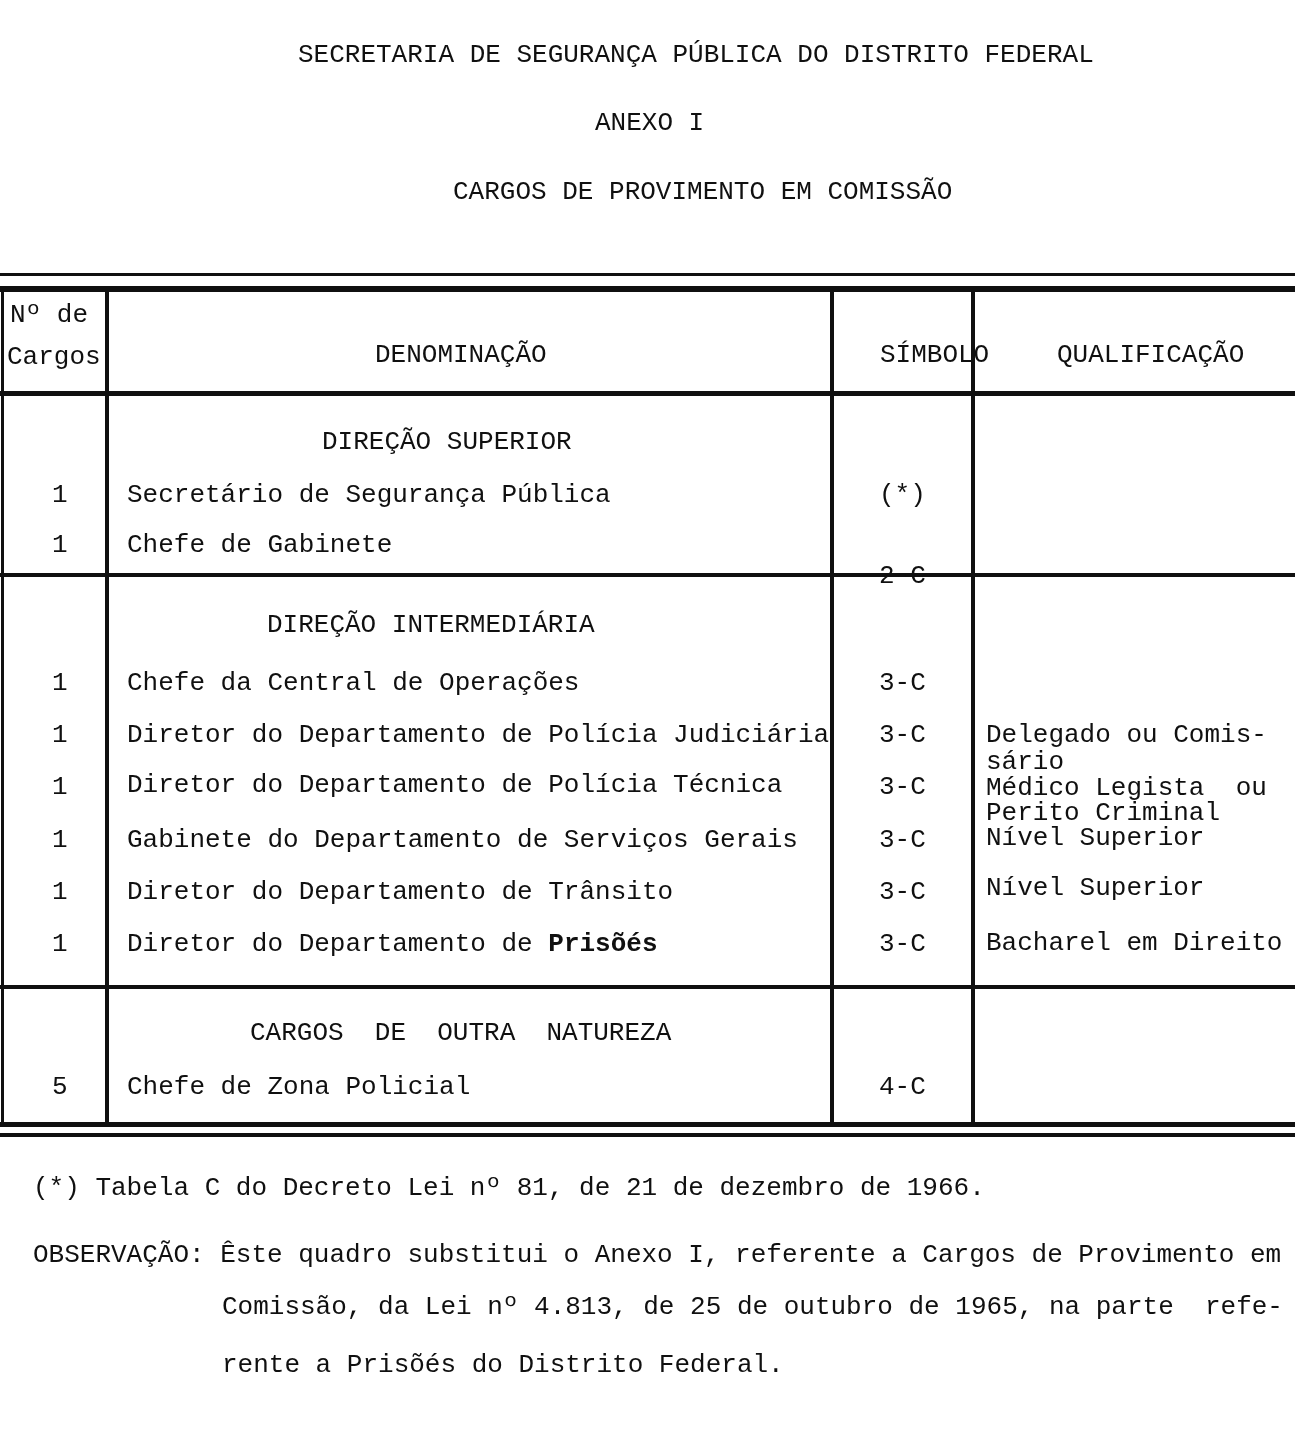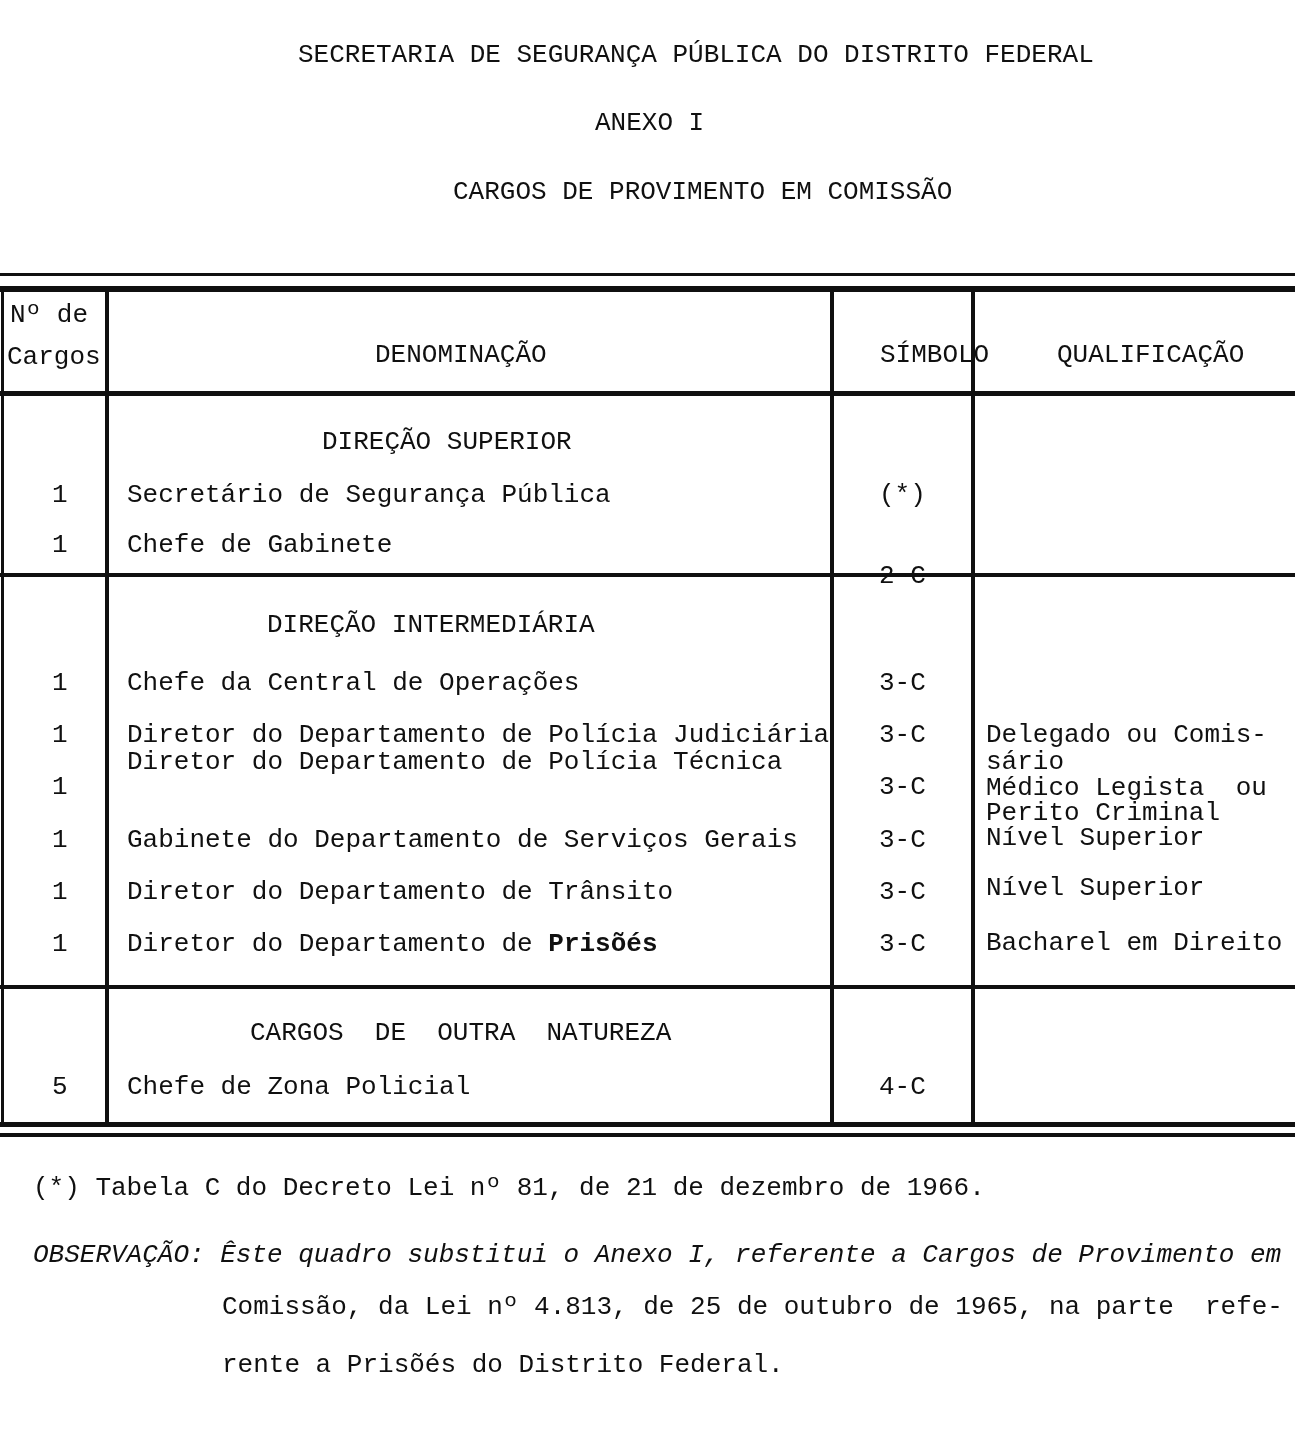--- a/index.html
+++ b/index.html
@@ -72,21 +72,21 @@
 
   <div class="txt" style="left:52px;  top:670px;">1</div>
   <div class="txt" style="left:127px; top:670px;">Chefe da Central de Operações</div>
   <div class="txt" style="left:879px; top:670px;">3-C</div>
 
   <div class="txt" style="left:52px;  top:722px;">1</div>
   <div class="txt" style="left:127px; top:722px;">Diretor do Departamento de Polícia Judiciária</div>
   <div class="txt" style="left:879px; top:722px;">3-C</div>
 
   <div class="txt" style="left:52px;  top:774px;">1</div>
-  <div class="txt" style="left:127px; top:749px;">Diretor do Departamento de Polícia Técnica</div>
+  <div class="txt" style="left:127px; top:772px;">Diretor do Departamento de Polícia Técnica</div>
   <div class="txt" style="left:879px; top:774px;">3-C</div>
 
   <div class="txt" style="left:52px;  top:827px;">1</div>
   <div class="txt" style="left:127px; top:827px;">Gabinete do Departamento de Serviços Gerais</div>
   <div class="txt" style="left:879px; top:827px;">3-C</div>
 
   <div class="txt" style="left:52px;  top:879px;">1</div>
   <div class="txt" style="left:127px; top:879px;">Diretor do Departamento de Trânsito</div>
   <div class="txt" style="left:879px; top:879px;">3-C</div>
 
@@ -102,17 +102,17 @@
   <div class="txt" style="left:986px; top:875px;">Nível Superior</div>
   <div class="txt" style="left:250px; top:1020px;">CARGOS  DE  OUTRA  NATUREZA</div>
 
   <div class="txt" style="left:986px; top:930px;">Bacharel em Direito</div>
 
   <div class="txt" style="left:52px;  top:1074px;">5</div>
   <div class="txt" style="left:127px; top:1074px;">Chefe de Zona Policial</div>
   <div class="txt" style="left:879px; top:1074px;">4-C</div>
 
   <div class="txt" style="left:33px;  top:1175px;">(*) Tabela C do Decreto Lei nº 81, de 21 de dezembro de 1966.</div>
-  <div class="txt" style="left:33px;  top:1242px;font-style:italic;">OBSERVAÇÃO: Êste quadro substitui o Anexo I, referente a Cargos de Provimento em</div>
+  <div class="txt" style="left:33px;  top:1242px;">OBSERVAÇÃO: Êste quadro substitui o Anexo I, referente a Cargos de Provimento em</div>
   <div class="txt" style="left:222px; top:1294px;">Comissão, da Lei nº 4.813, de 25 de outubro de 1965, na parte  refe-</div>
   <div class="txt" style="left:222px; top:1352px;">rente a Prisõés do Distrito Federal.</div>
 
 </div>
 
 </body></html>

